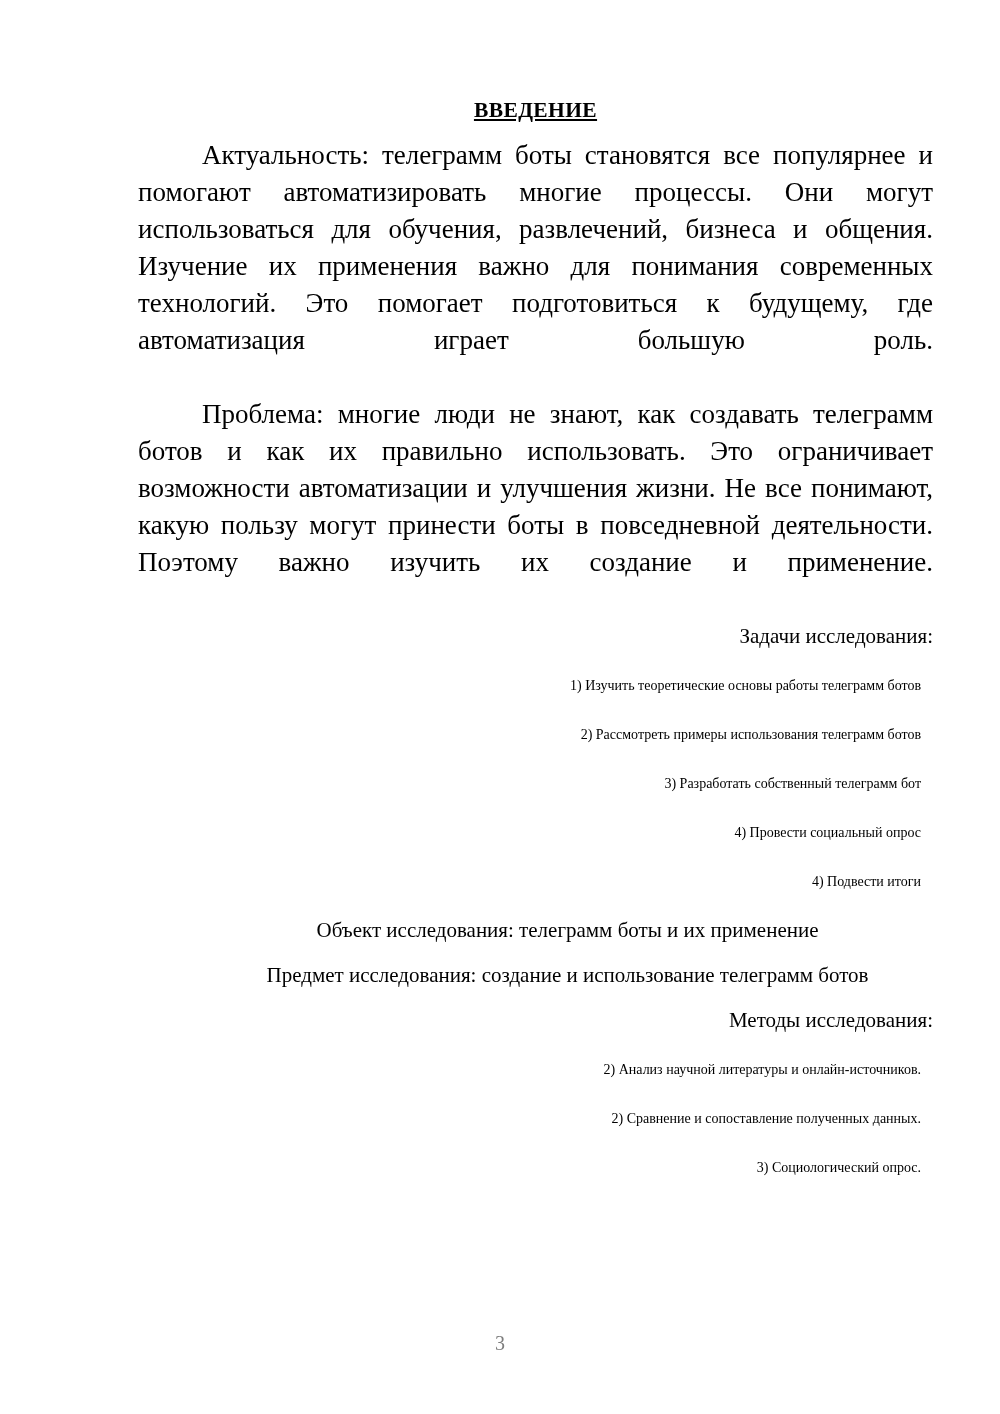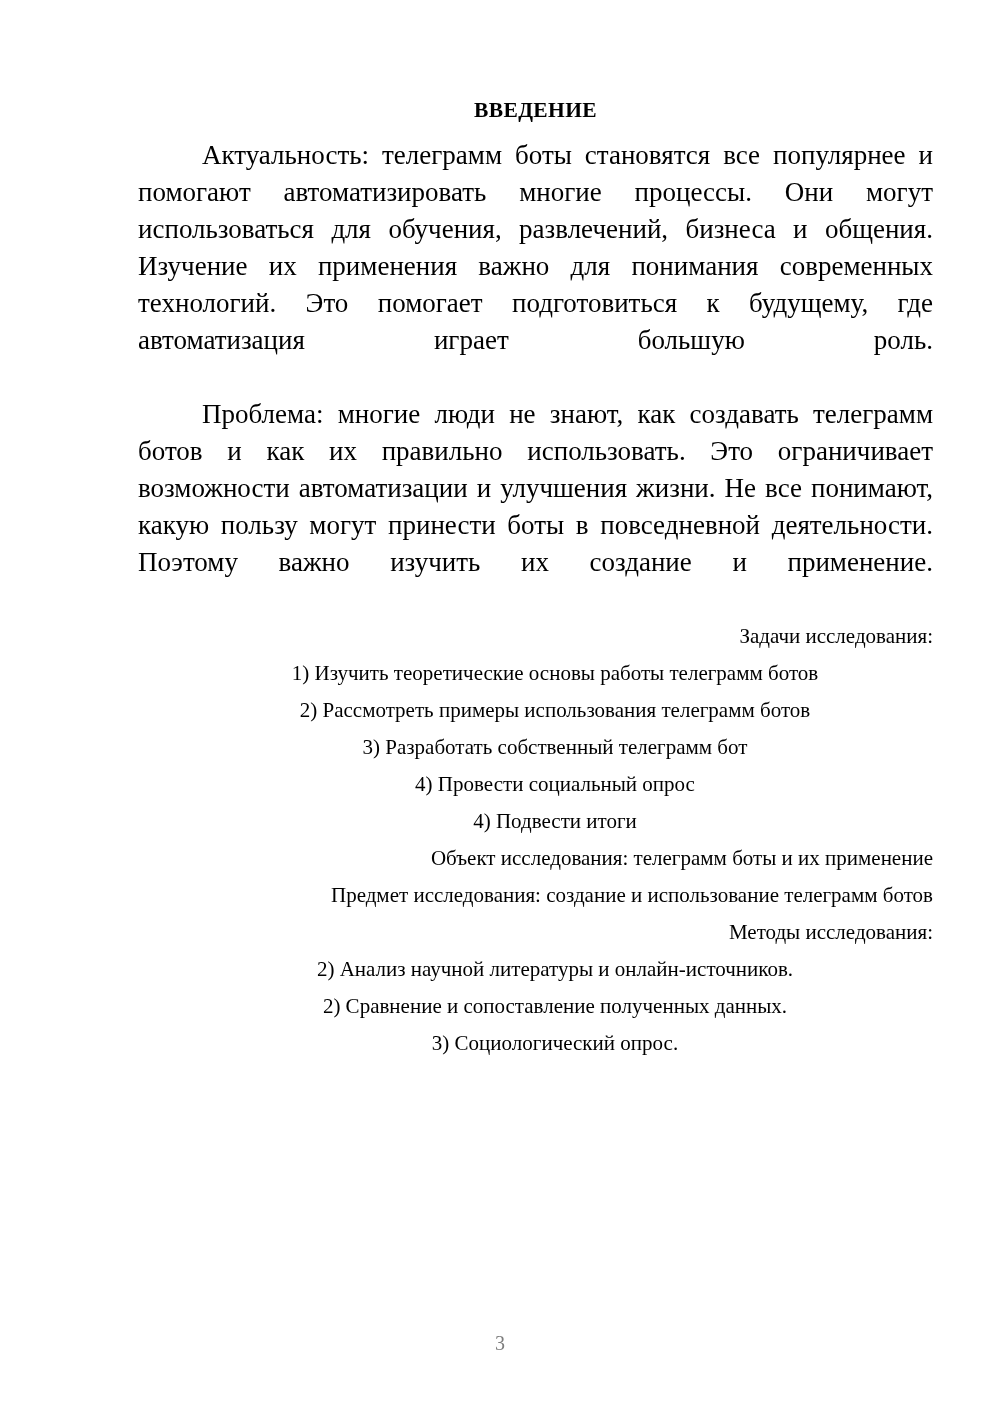--- a/index.html
+++ b/index.html
@@ -32,20 +32,21 @@
     width: 795px;
   }
 
   .doc-title {
     font-size: 21.5px;
     font-weight: bold;
     text-align: center;
     letter-spacing: 0.4px;
     line-height: 37px;
     margin: 0 0 8px 0;
+    text-decoration: underline;
   }
 
   .para {
     font-size: 27px;
     line-height: 37px;
     text-align: justify;
     text-justify: inter-word;
     text-indent: 64px;
     margin: 0;
     hyphens: none;
@@ -60,33 +61,33 @@
 
   .lead {
     font-size: 21px;
     line-height: 37px;
     text-align: right;
     text-indent: 64px;
     margin: 0;
   }
 
   .list-item {
-    font-size: 21px;
+    font-size: 14px;
     line-height: 37px;
-    text-align: center;
+    text-align: right;
     text-indent: 39px;
-    margin: 0;
+    margin: 12px;
   }
 
   .labeled {
     font-size: 21px;
     line-height: 37px;
-    text-align: right;
+    text-align: center;
     text-indent: 64px;
-    margin: 0;
+    margin: 8px;
   }
 
   .page-number {
     position: absolute;
     left: 0;
     top: 1331px;
     width: 1000px;
     text-align: center;
     font-size: 20px;
     line-height: 24px;

